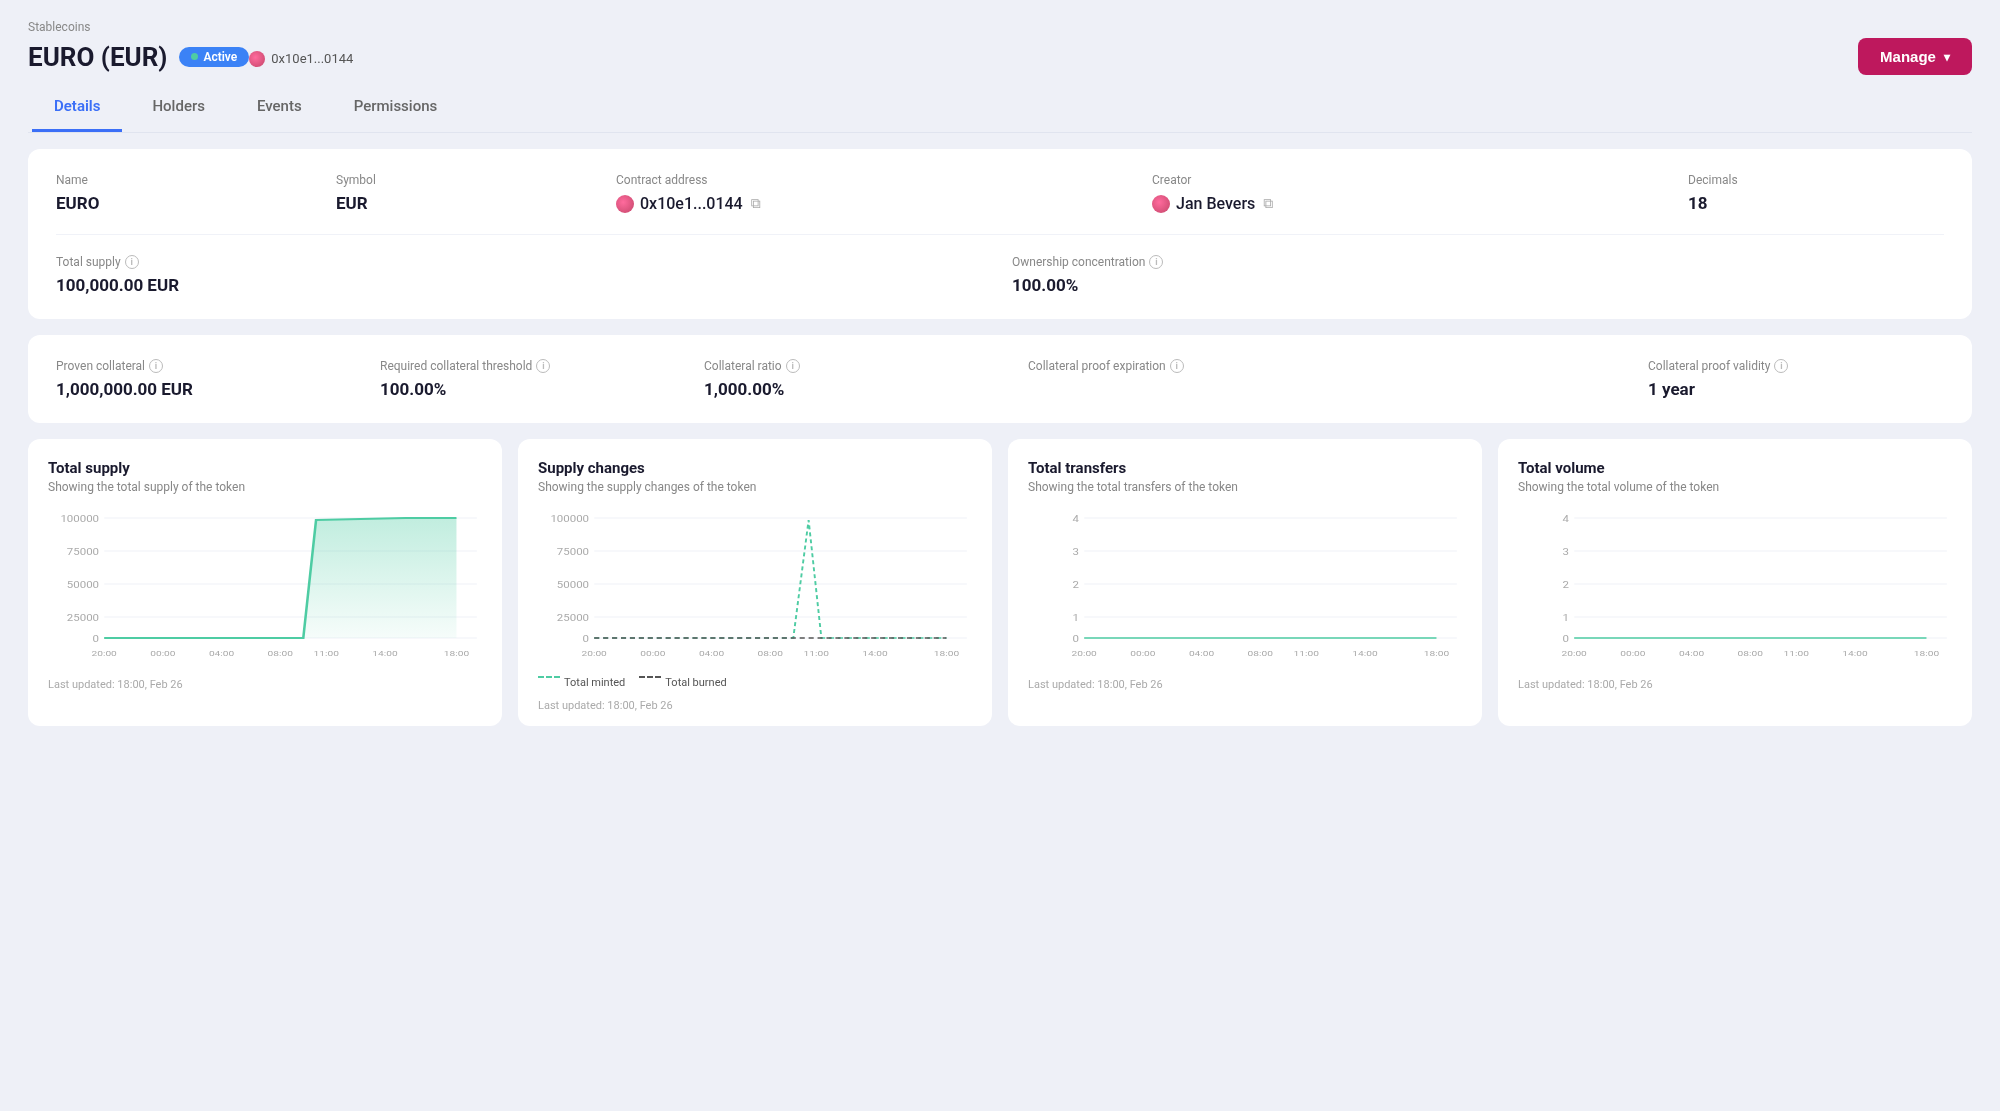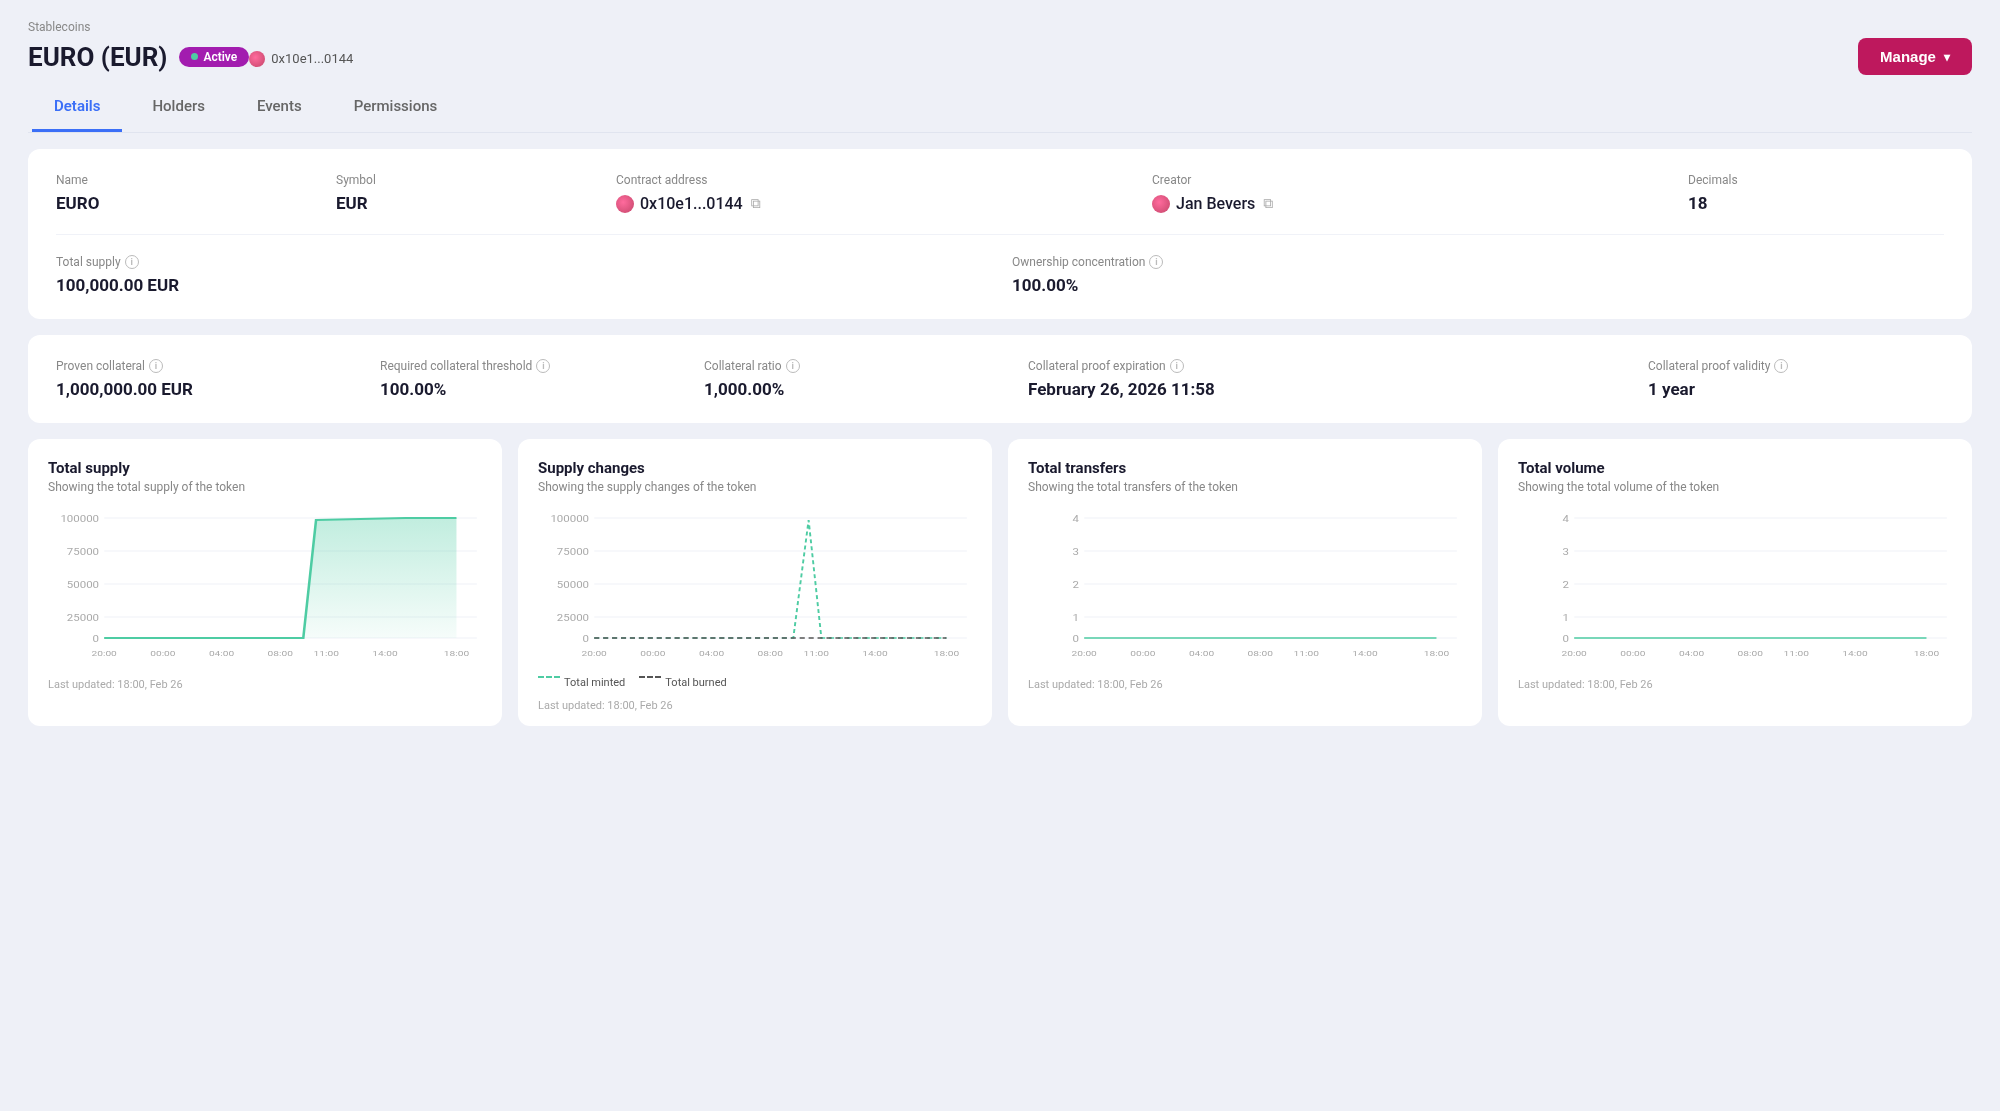--- a/index.html
+++ b/index.html
@@ -32,21 +32,21 @@
     .title-row {
       display: flex;
       align-items: center;
       gap: 12px;
     }
     .page-title {
       font-size: 26px;
       font-weight: 700;
     }
     .active-badge {
-      background: #a21caf;
+      background: #3b82f6;
       color: #fff;
       border-radius: 20px;
       padding: 3px 12px;
       font-size: 12px;
       font-weight: 600;
       display: flex;
       align-items: center;
       gap: 5px;
     }
     .active-badge .dot {
@@ -346,21 +346,20 @@
           <span>Collateral ratio</span>
           <span class="info-icon">i</span>
         </div>
         <div class="info-value large">1,000.00%</div>
       </div>
       <div>
         <div class="info-label">
           <span>Collateral proof expiration</span>
           <span class="info-icon">i</span>
         </div>
-        <div class="info-value large">February 26, 2026 11:58</div>
       </div>
       <div>
         <div class="info-label">
           <span>Collateral proof validity</span>
           <span class="info-icon">i</span>
         </div>
         <div class="info-value large">1 year</div>
       </div>
     </div>
   </div>

